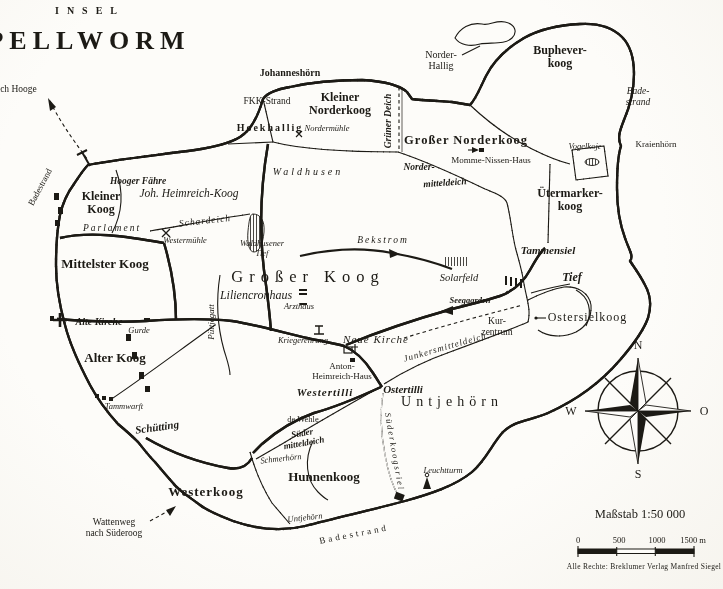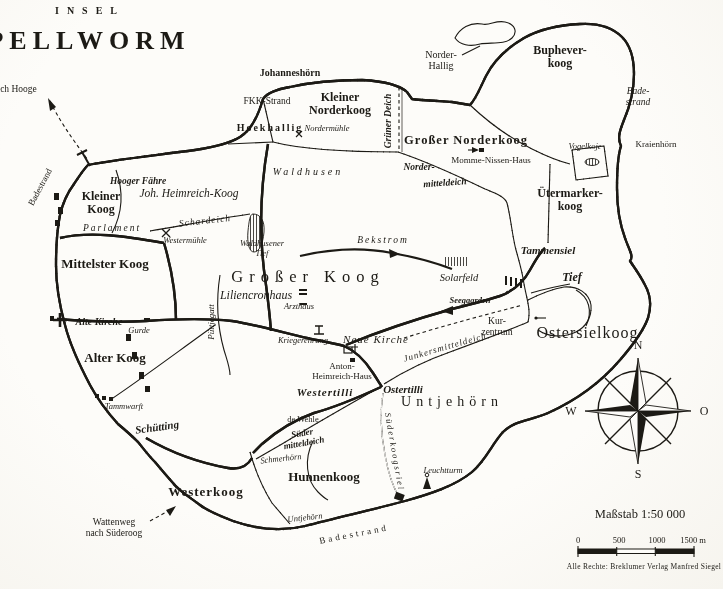--- a/index.html
+++ b/index.html
@@ -407,21 +407,21 @@
       <div class="lbl" style="left: 459px; top: 278px; font-size: 10.5px; font-style: italic; transform: translate(-50%, -50%) rotate(0deg);">
         <div>Solarfeld</div>
       </div>
       <div class="lbl" style="left: 497px; top: 295px; font-size: 9.5px; transform: translate(-50%, -50%) rotate(0deg); margin-top: 32px;">
         <div>Kur-</div>
         <div>zentrum</div>
       </div>
       <div class="lbl" style="left: 454px; top: 301px; font-size: 8.5px; font-style: italic; font-weight: bold; transform: translate(-50%, -50%) rotate(0deg); margin-left: 16px;">
         <div>Seegaarden</div>
       </div>
-      <div class="lbl" style="left: 580px; top: 333px; font-size: 16px; letter-spacing: 1px; transform: translate(-50%, -50%) rotate(0deg); padding-left: 15px;">
+      <div class="lbl" style="left: 580px; top: 318px; font-size: 12px; letter-spacing: 1px; transform: translate(-50%, -50%) rotate(0deg); padding-left: 15px;">
         <div>Ostersielkoog</div>
       </div>
     </div>
 
   <span class="anno" style="left:638px;top:345px;font-size:12px;">N</span>
   <span class="anno" style="left:704px;top:411px;font-size:12px;">O</span>
   <span class="anno" style="left:638px;top:474px;font-size:12px;">S</span>
   <span class="anno" style="left:571px;top:411px;font-size:12px;">W</span>
 
   <span class="anno" style="left:640px;top:514px;font-size:12.5px;">Maßstab 1:50 000</span>

